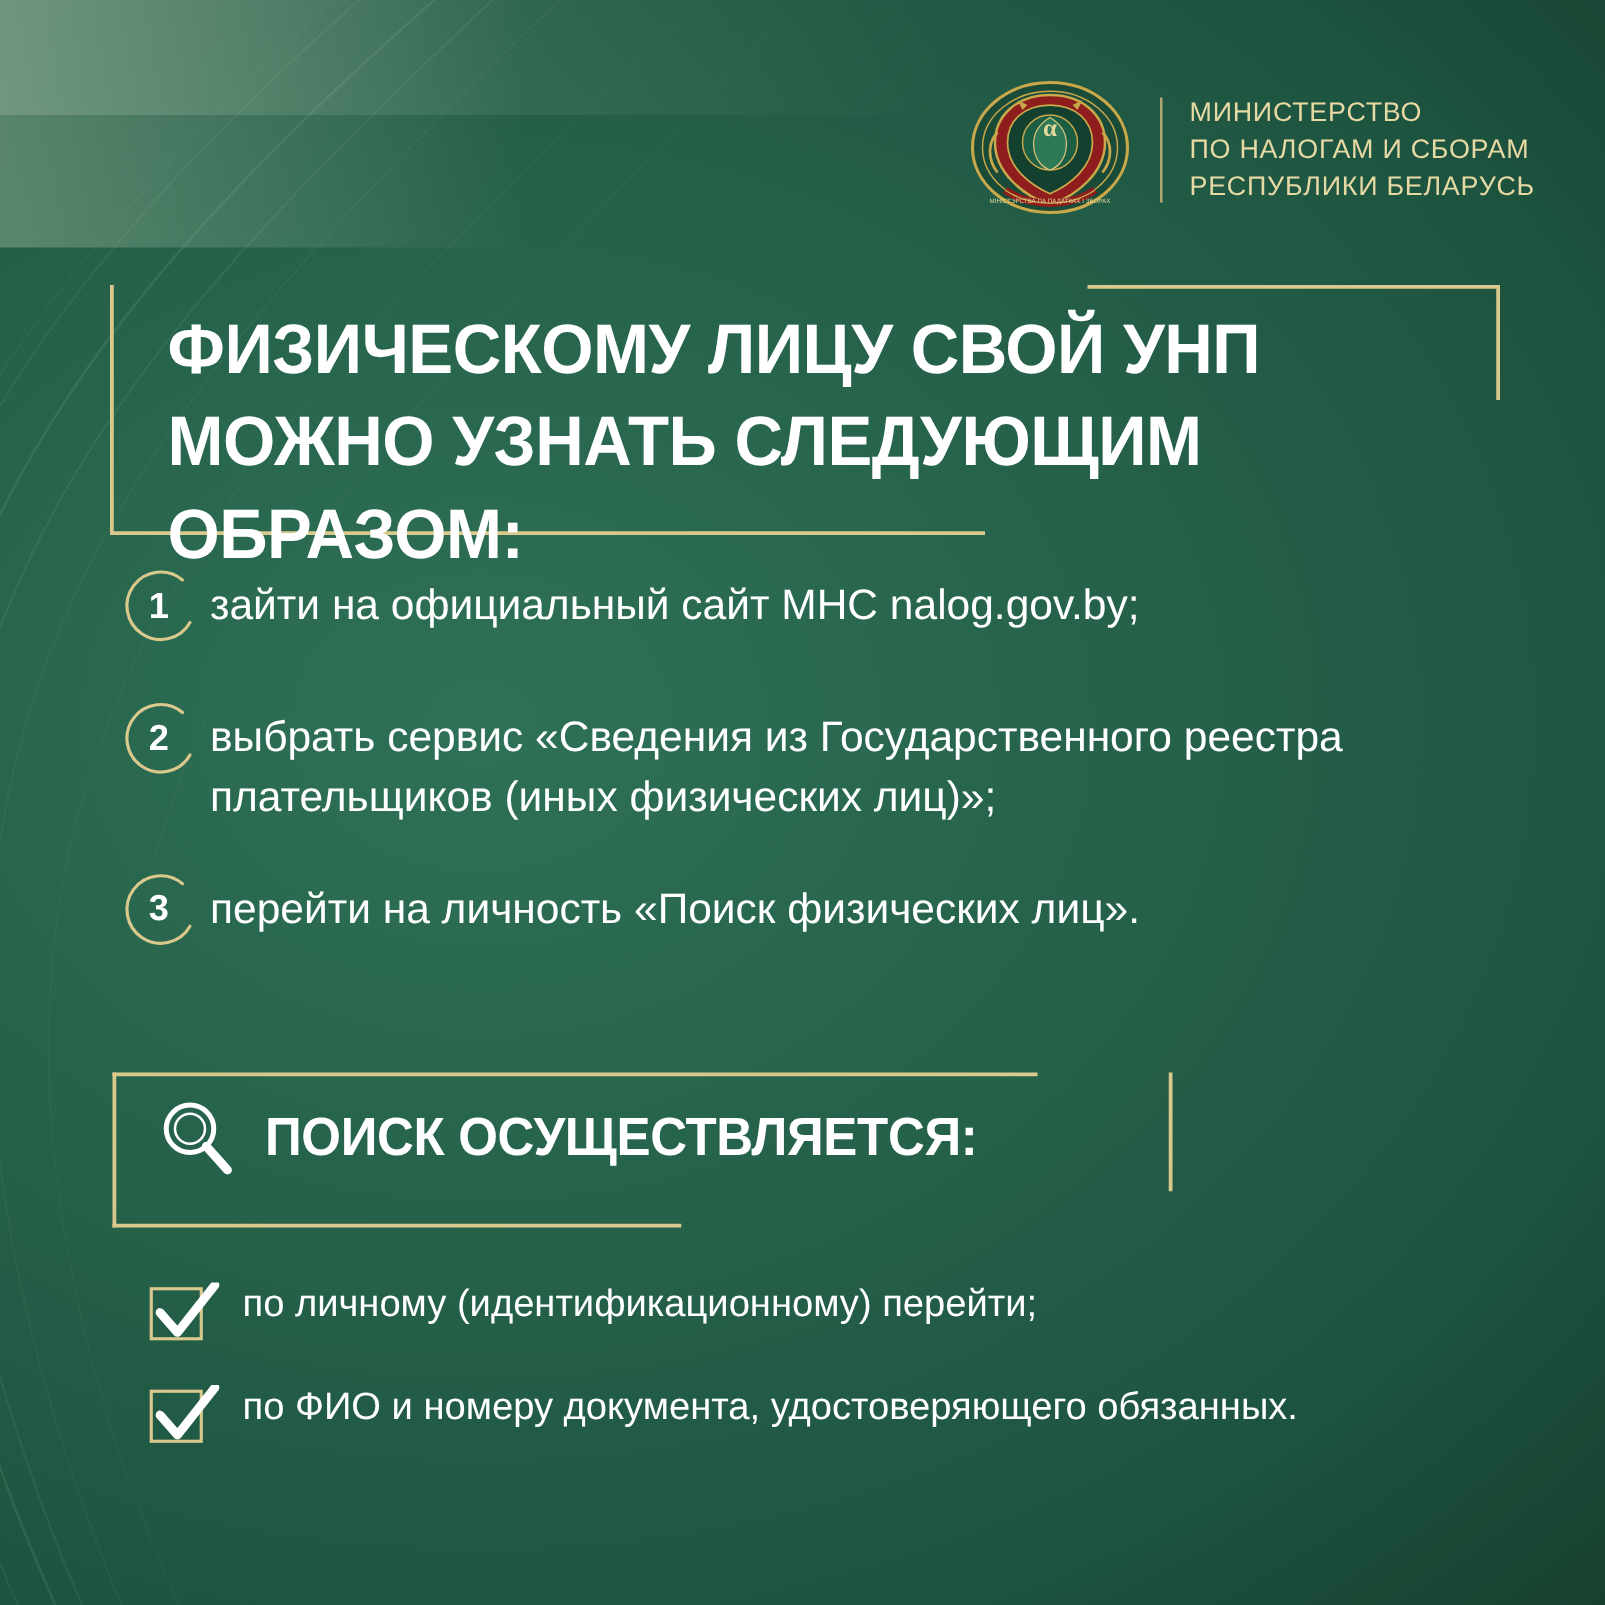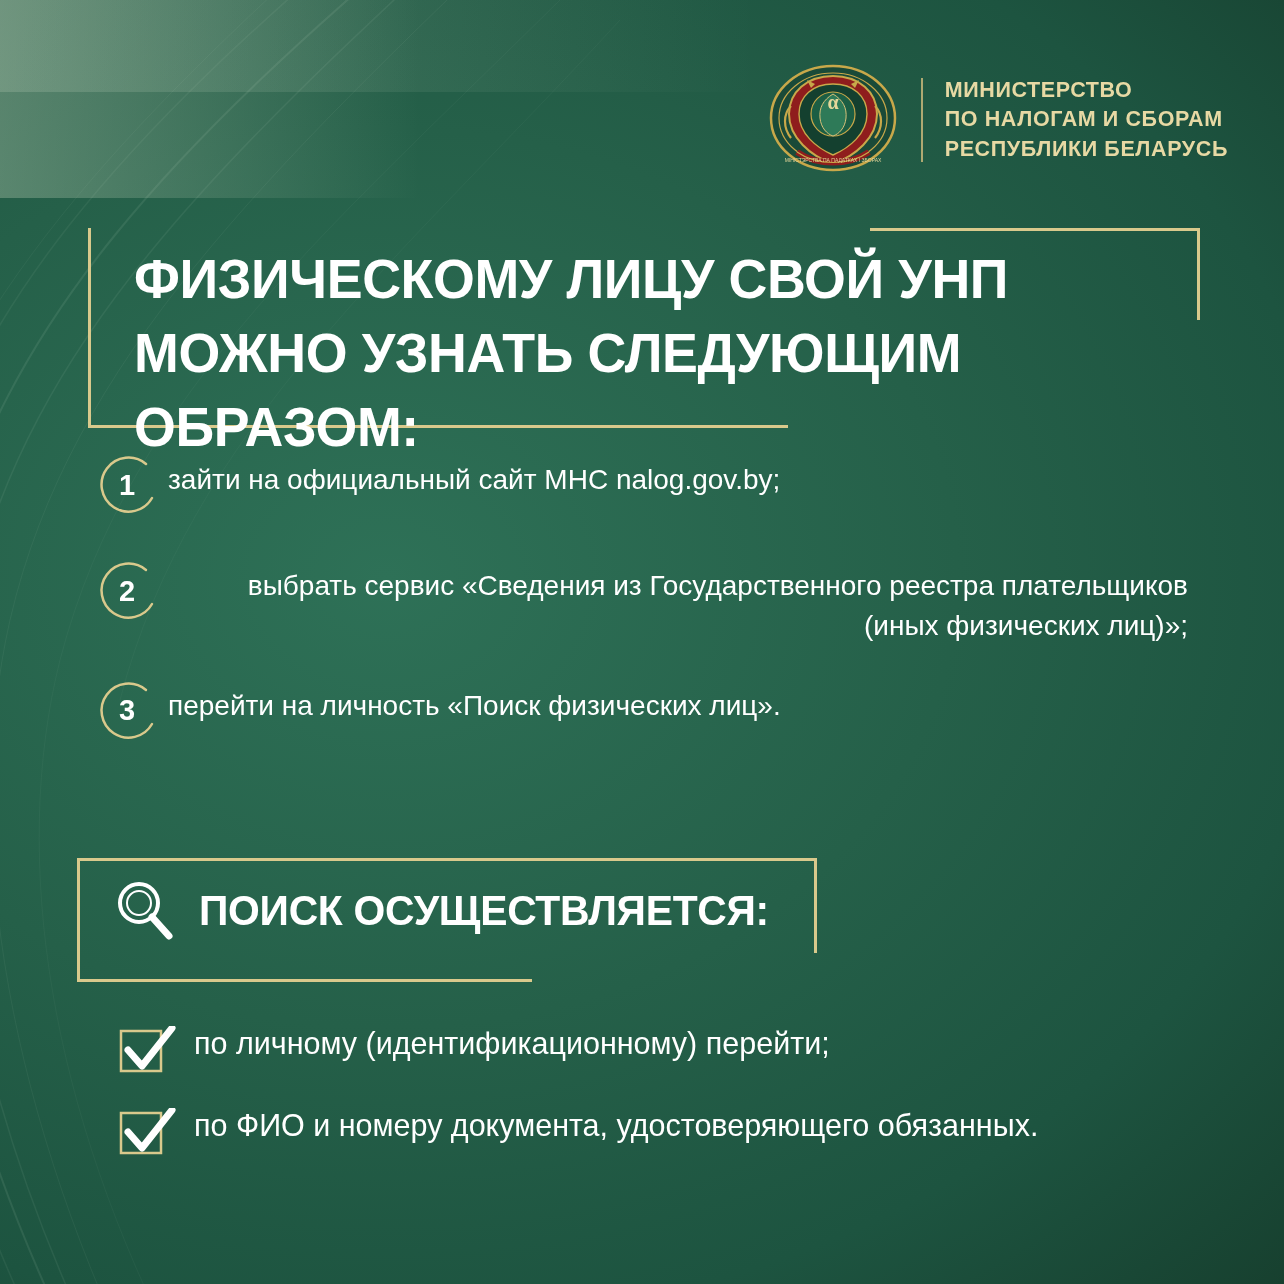--- a/index.html
+++ b/index.html
@@ -72,21 +72,21 @@
     width: 2px;
     height: 84px;
     background: #c8b77a;
     opacity: 0.85;
   }
   .ministry {
     color: #e7d9a4;
     font-size: 21.5px;
     line-height: 1.35;
     letter-spacing: 0.6px;
-    font-weight: 700;
+    font-weight: 400;
     text-transform: uppercase;
     white-space: pre-line;
   }
 
   
   .title-box {
     position: absolute;
     left: 88px;
     top: 228px;
     width: 1112px;
@@ -148,33 +148,32 @@
     height: 62px;
     display: flex;
     align-items: center;
     justify-content: center;
     color: #ffffff;
     font-size: 29px;
     font-weight: 700;
   }
   .step-text {
     color: #ffffff;
-    font-size: 28px;
+    font-size: 34px;
     line-height: 1.42;
     padding-top: 8px;
     max-width: 1020px;
-    text-align: right;
   }
 
   
   .search-box {
     position: absolute;
-    left: 77px;
+    left: 90px;
     top: 858px;
-    width: 740px;
+    width: 848px;
     height: 124px;
   }
   .search-box .b-top { position: absolute; left: 0; top: 0; width: 740px; height: 3px; background: #d9c98c; }
   .search-box .b-left { position: absolute; left: 0; top: 0; width: 3px; height: 124px; background: #d9c98c; }
   .search-box .b-right { position: absolute; right: 0; top: 0; width: 3px; height: 95px; background: #d9c98c; }
   .search-box .b-bottom { position: absolute; left: 0; bottom: 0; width: 455px; height: 3px; background: #d9c98c; }
 
   .search-inner {
     position: absolute;
     left: 34px;

